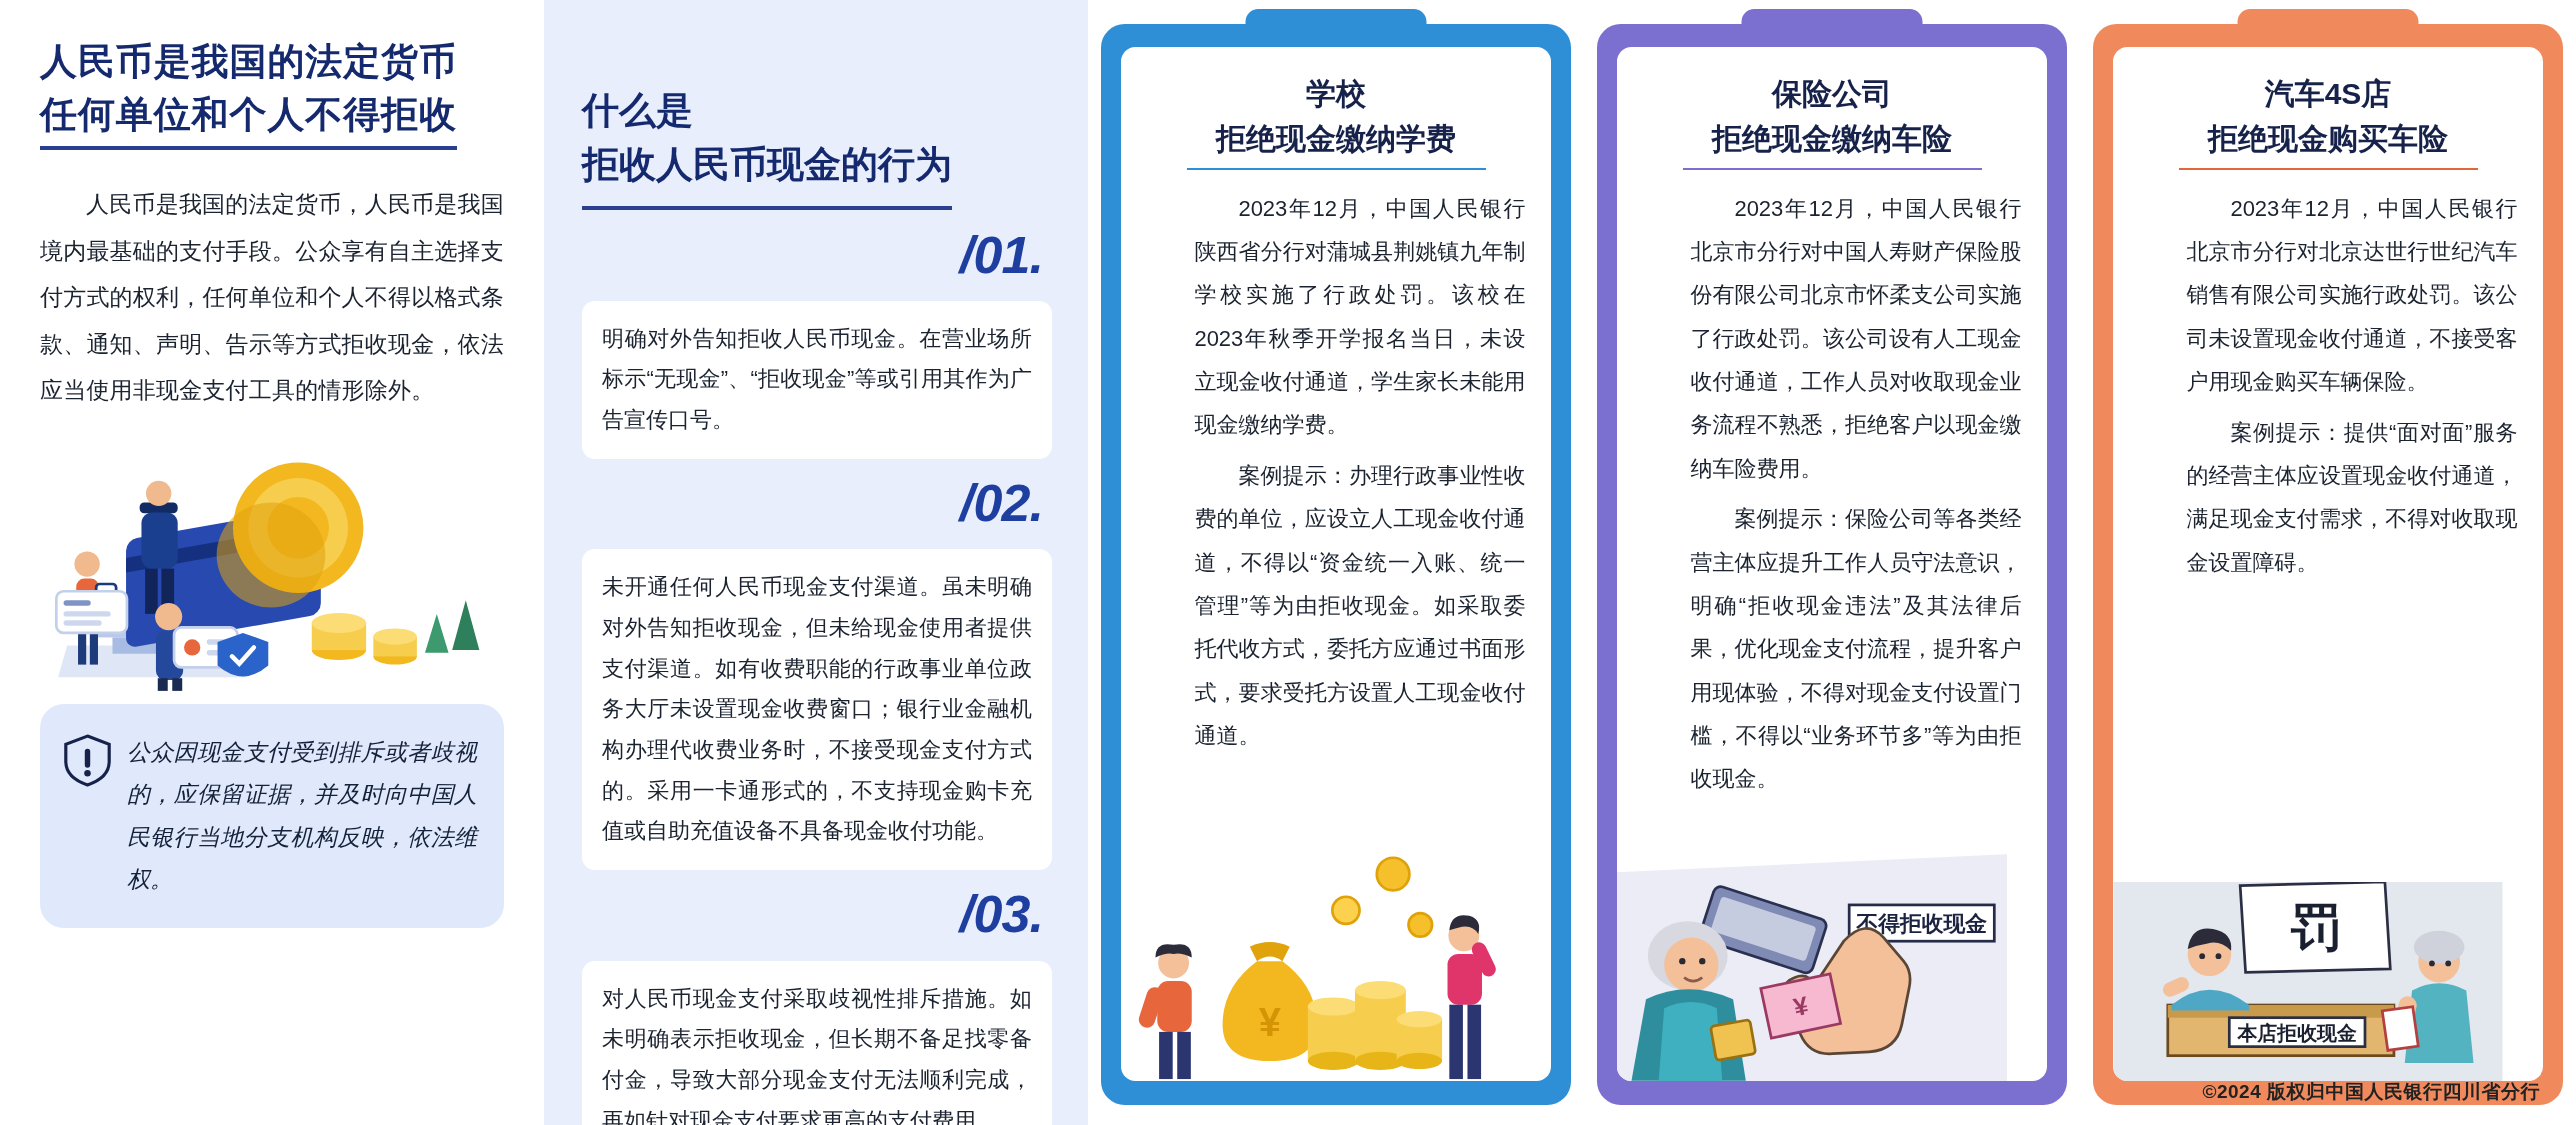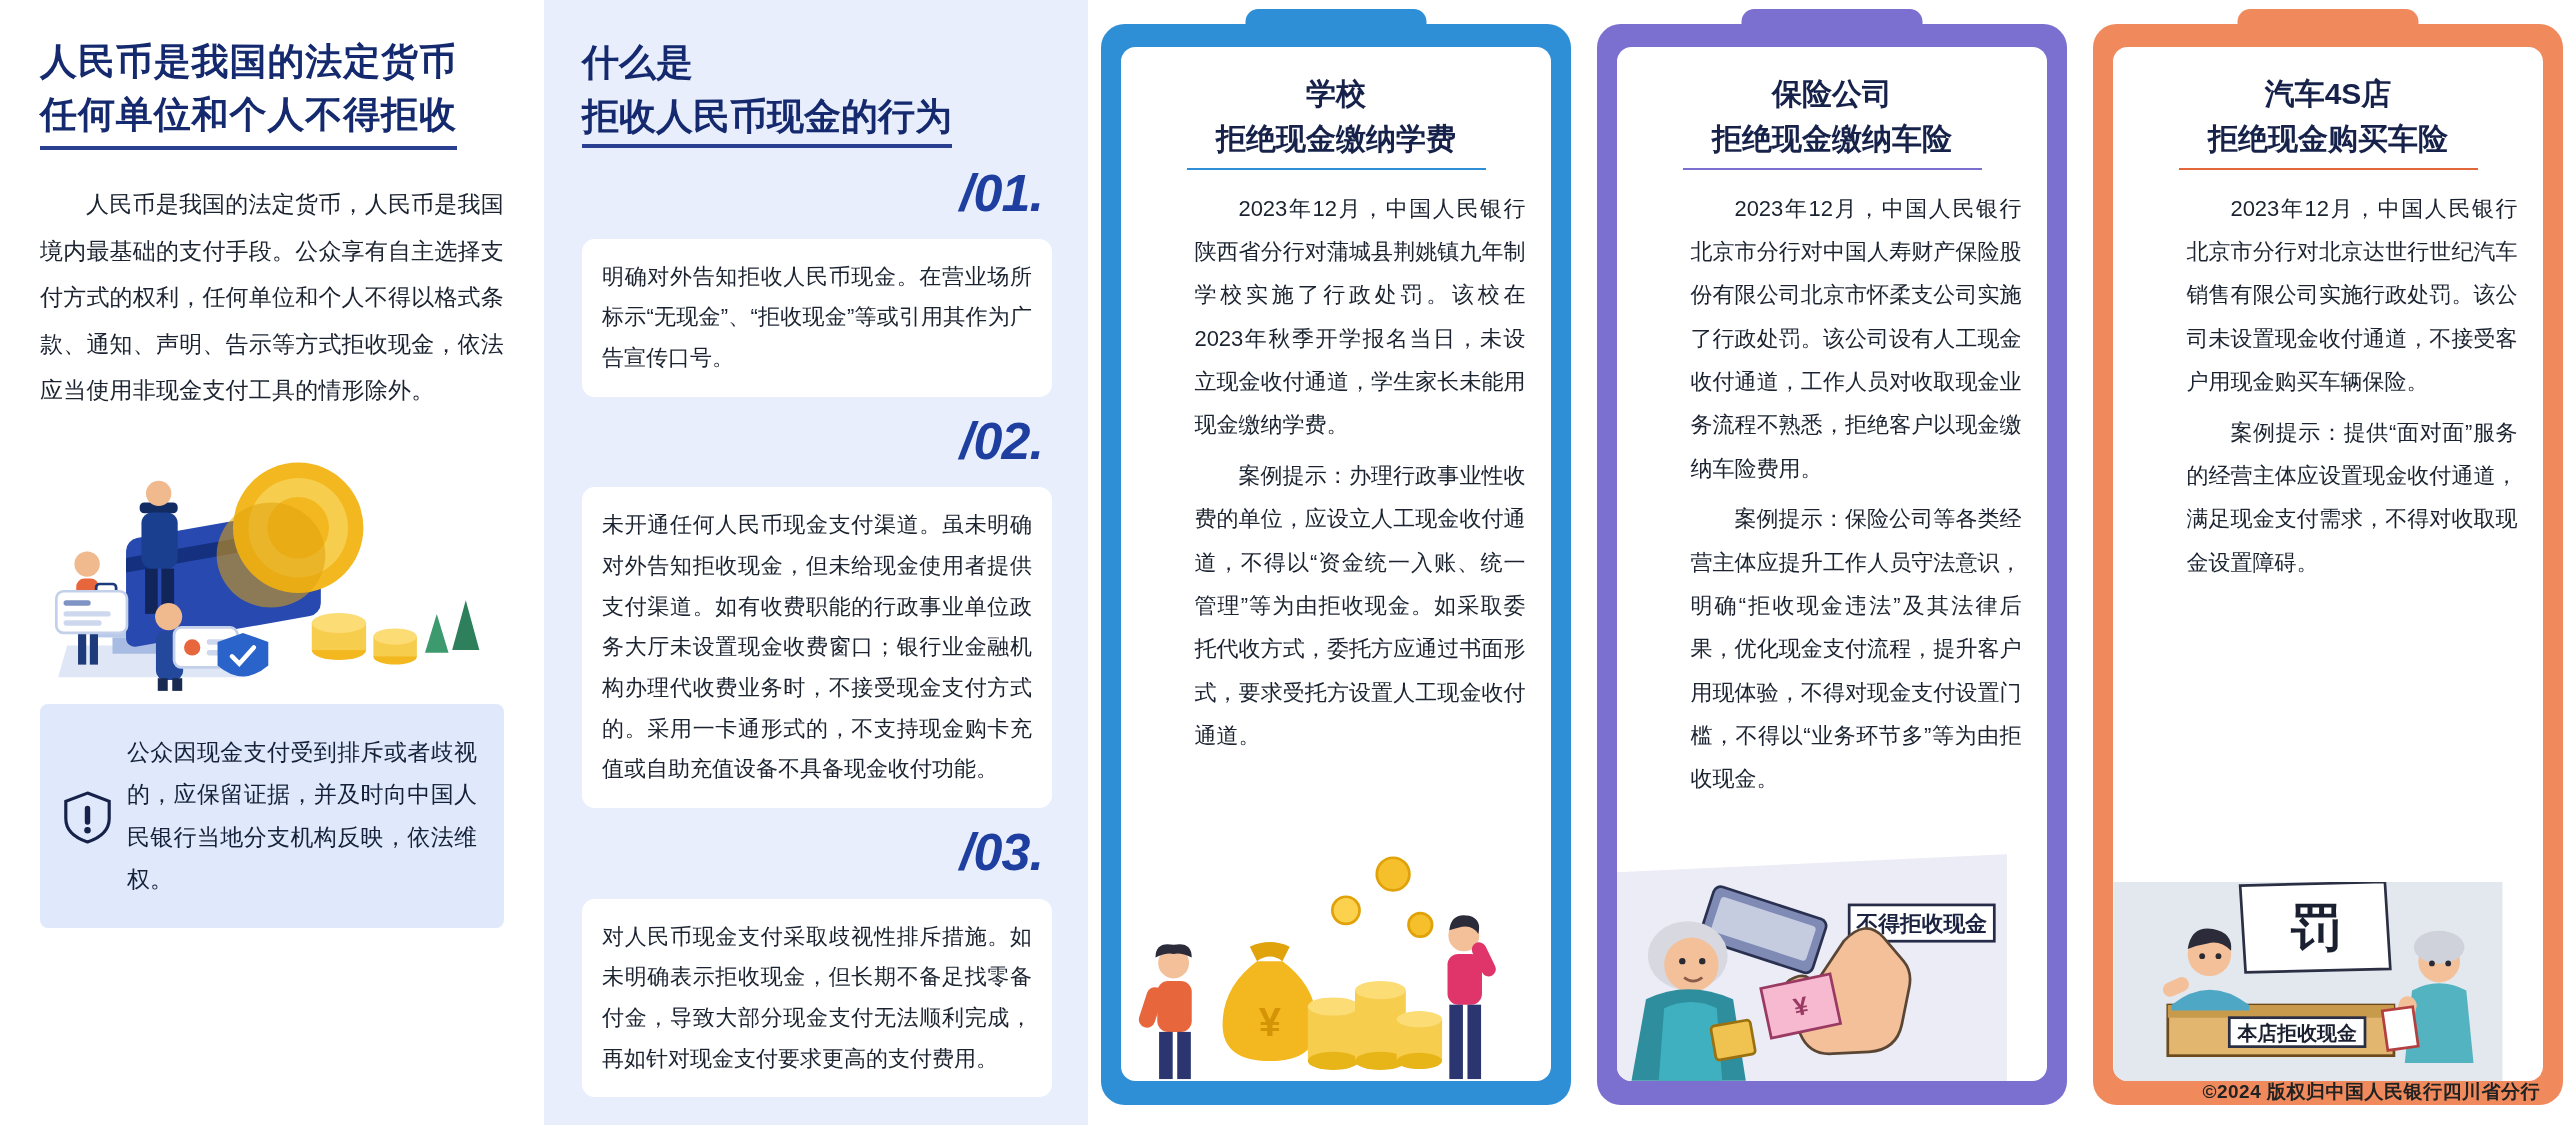--- a/index.html
+++ b/index.html
@@ -46,25 +46,26 @@
     letter-spacing: 0.2px;
   }
   .c1-illus {
     margin-top: 5.4px;
     width: 462px; height: 272px;
     position: relative;
   }
   .c1-note {
     margin-top: 12.7px;
     background: #dfe9fb;
-    border-radius: 8px;
+    border-radius: 24px;
     padding: 27px 27px 27px 23.6px;
     display: flex;
     gap: 16.3px;
-    align-items: center;
+    align-items: flex-start;
+    font-style: italic;
   }
   .c1-note-text {
     font-size: 23px;
     line-height: 1.85;
     color: #15213a;
     text-align: justify;
     flex: 1;
   }
   .shield {
     flex: 0 0 auto;
@@ -78,23 +79,24 @@
     width: 544px;
     background: #e8eefc;
     padding: 36px 36px 27px 38px;
   }
   .c2-title {
     font-size: 37px;
     font-weight: bold;
     color: #152a6e;
     line-height: 1.45;
     border-bottom: 4.5px solid #2a3f8f;
-    padding-bottom: 1px;
+    padding-bottom: 15px;
     display: inline-block;
     white-space: pre-line;
+    margin-top: 48px;
   }
   .c2-item { margin-top: 16.3px; }
   .c2-num {
     text-align: right;
     font-size: 52px;
     font-weight: bold;
     font-style: italic;
     color: #1f3fa0;
     letter-spacing: -0.9px;
     padding-right: 9px;

